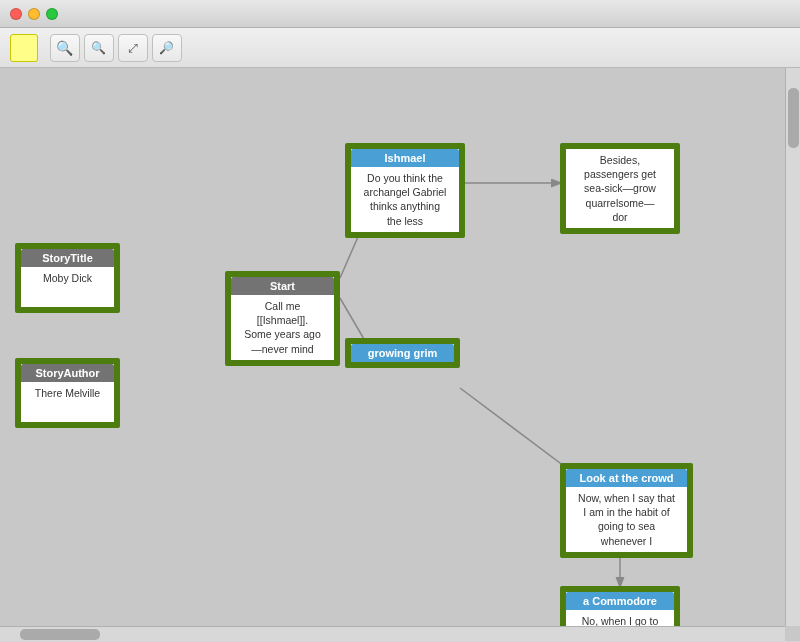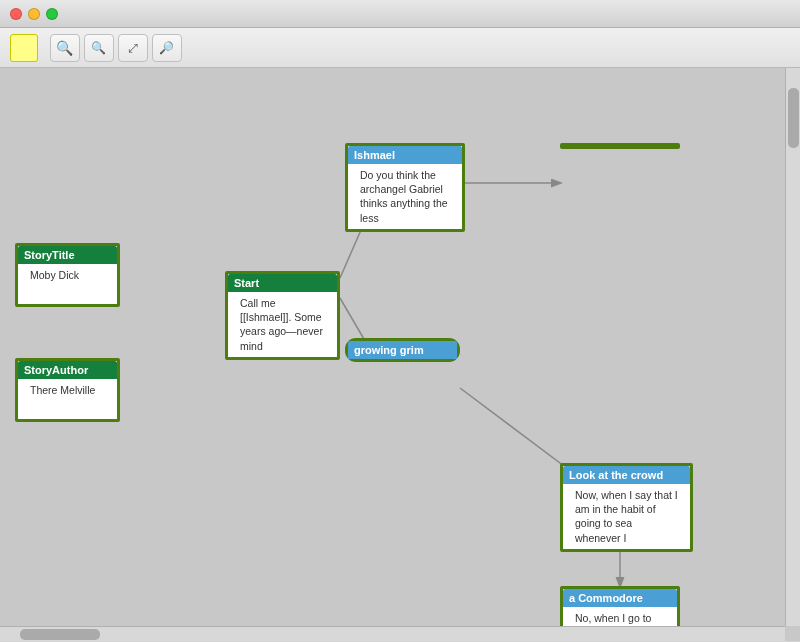--- a/index.html
+++ b/index.html
@@ -88,44 +88,45 @@
       width: 800px;
       height: 573px;
       background: #c8c8c8;
       overflow: hidden;
     }
 
     
     .passage {
       position: absolute;
       background: white;
-      border: 3px solid #4d7c0f;
+      border: 6px solid #4d7c0f;
       border-radius: 2px;
       min-width: 100px;
       font-size: 11px;
+      text-align: center;
     }
 
     .passage-header {
       padding: 3px 6px;
       font-size: 11px;
       font-weight: bold;
       color: white;
       border-radius: 2px 2px 0 0;
     }
 
     .passage-body {
       padding: 4px 12px;
       font-size: 10.5px;
       color: #333;
       line-height: 1.35;
       min-height: 40px;
     }
 
     .header-blue { background: #4a9fd4; }
-    .header-green { background: #15803d; }
+    .header-green { background: #737373; }
 
     
     .arrows-svg {
       position: absolute;
       top: 0;
       left: 0;
       width: 100%;
       height: 100%;
       pointer-events: none;
     }
@@ -228,22 +229,23 @@
       </div>
       <div class="passage" style="left: 225px; top: 175px; width: 115px; margin-top: 28px;">
         <div class="passage-header header-green">Start</div>
         <div class="passage-body">Call me [[Ishmael]]. Some years ago—never mind</div>
       </div>
       <div class="passage" style="left: 345px; top: 75px; width: 120px;">
         <div class="passage-header header-blue">Ishmael</div>
         <div class="passage-body">Do you think the archangel Gabriel thinks anything the less</div>
       </div>
       <div class="passage" style="left: 560px; top: 75px; width: 120px;">
-      </div>
-      <div class="passage" style="left: 345px; top: 270px; width: 115px; border-radius: 11px;">
+        <div class="passage-body">Besides, passengers get sea-sick—grow quarrelsome—dor</div>
+      </div>
+      <div class="passage" style="left: 345px; top: 270px; width: 115px;">
         <div class="passage-header header-blue">growing grim</div>
       </div>
       <div class="passage" style="left: 560px; top: 395px; width: 133px;">
         <div class="passage-header header-blue">Look at the crowd</div>
         <div class="passage-body">Now, when I say that I am in the habit of going to sea whenever I</div>
       </div>
       <div class="passage" style="left: 560px; top: 518px; width: 120px;">
         <div class="passage-header header-blue">a Commodore</div>
         <div class="passage-body">No, when I go to sea, I go as a simple sailor, right before the</div>
       </div>

